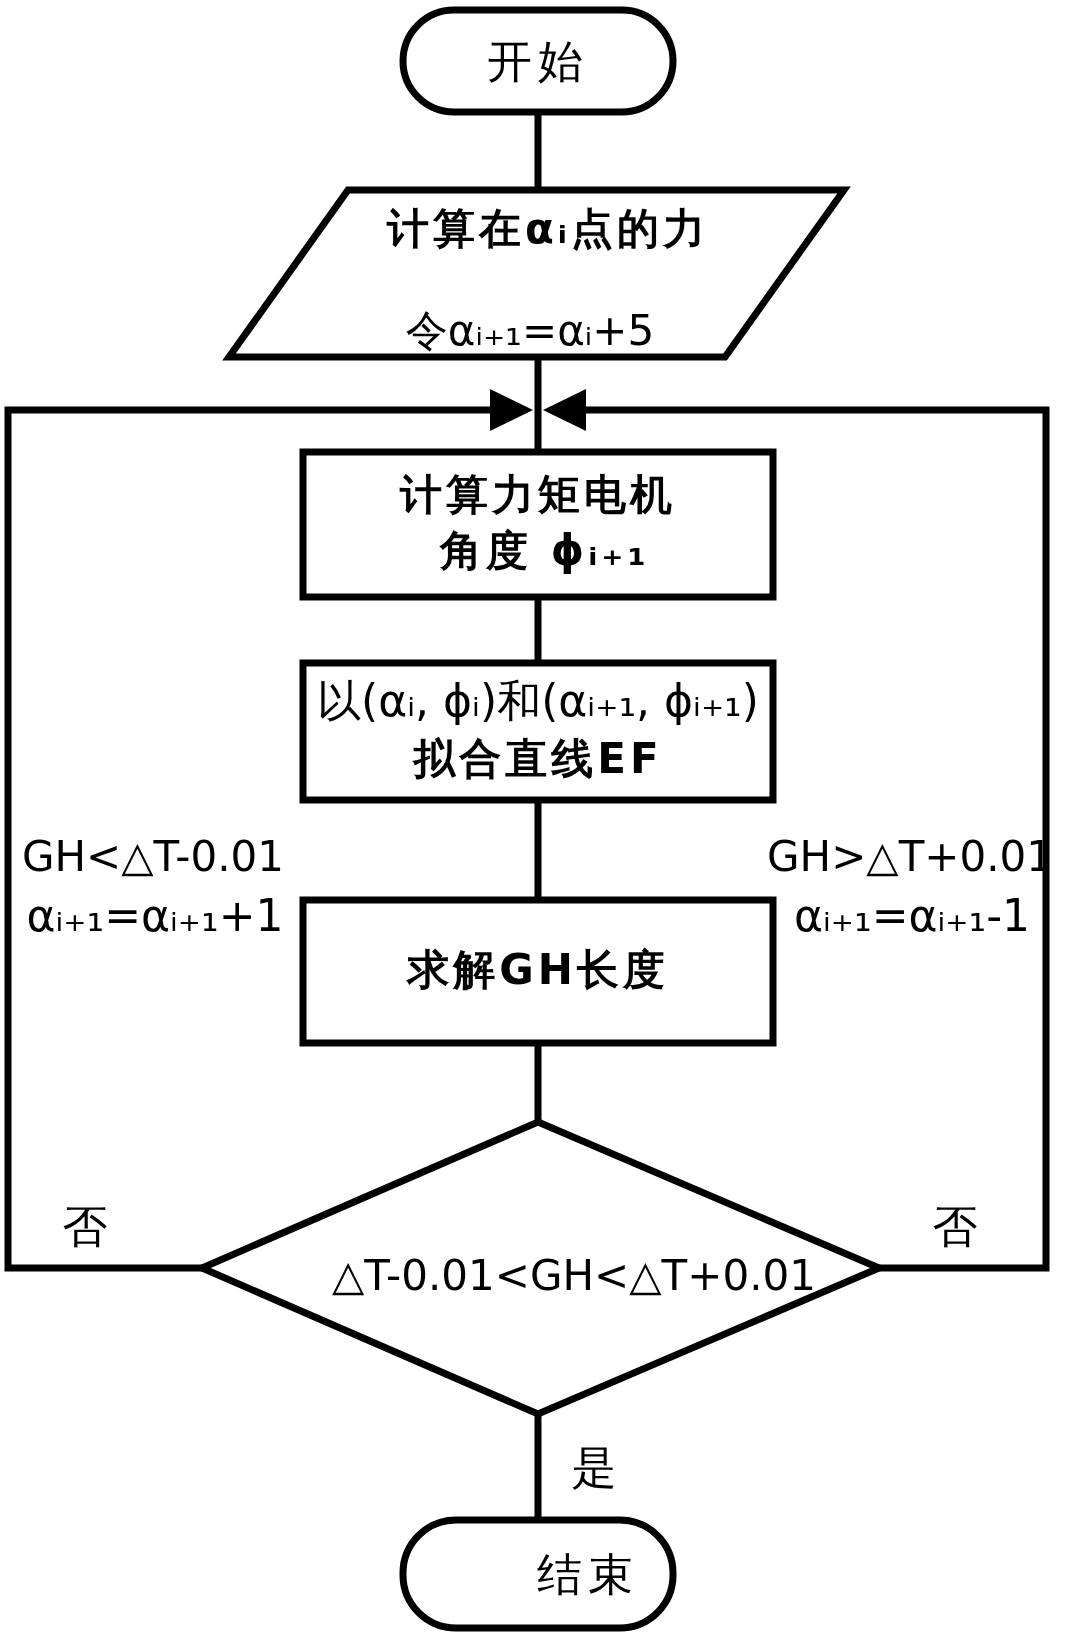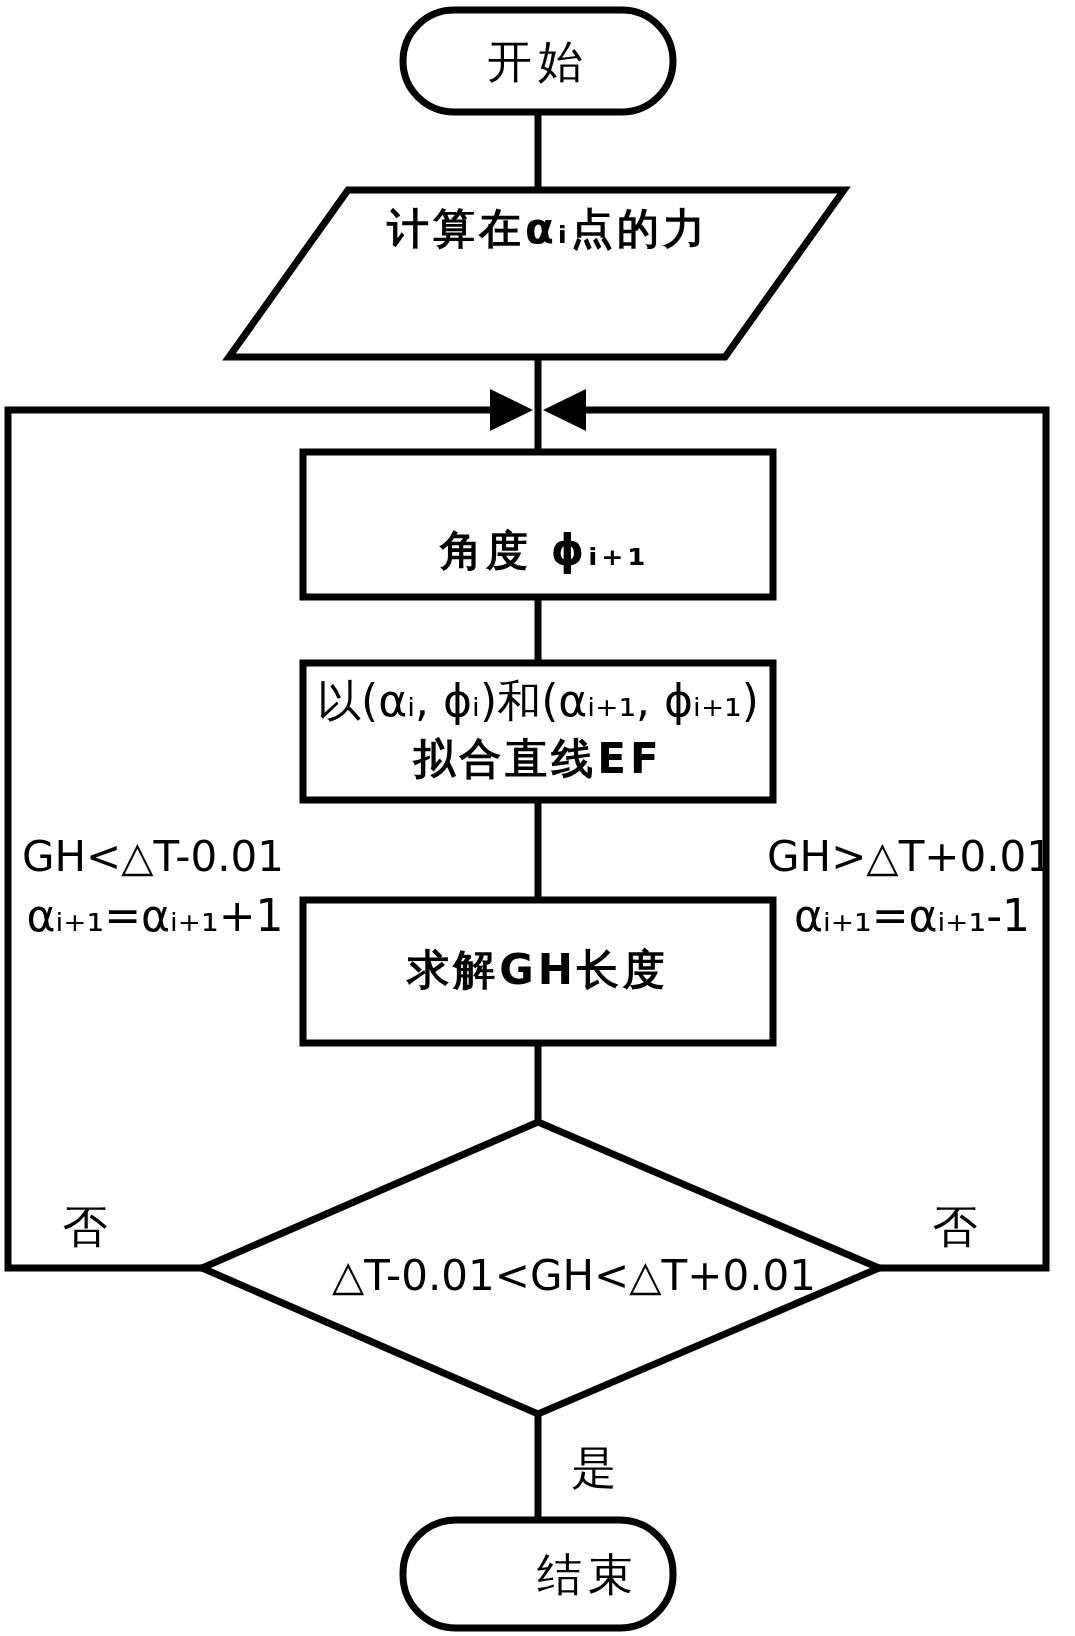--- a/index.html
+++ b/index.html
@@ -70,21 +70,23 @@
       <rect x="403" y="1520" width="270" height="108" rx="53" ry="53"></rect>
     </g>
 
     <polygon points="490,389 533,410 490,431" fill="#000000"></polygon>
     <polygon points="586,389 543,410 586,431" fill="#000000"></polygon>
   </svg>
 
   <div class="lbl cjk-lg" style="left:538px; top:62px;">开始</div>
 
   <div class="lbl cjk" style="left:548px; top:229px;">计算在αᵢ点的力</div>
+  <div class="lbl frm" style="left:530px; top:331px;">令αᵢ₊₁=αᵢ+5</div>
 
+  <div class="lbl cjk" style="left:538px; top:495px;">计算力矩电机</div>
   <div class="lbl cjk" style="left:545px; top:551px;">角度 ϕᵢ₊₁</div>
 
   <div class="lbl frm-sm" style="left:538px; top:701px;">以(αᵢ, ϕᵢ)和(αᵢ₊₁, ϕᵢ₊₁)</div>
   <div class="lbl cjk" style="left:538px; top:759px;">拟合直线EF</div>
 
   <div class="lbl cjk" style="left:538px; top:970px;">求解GH长度</div>
 
   <div class="lbl frm" style="left:533px; top:1276px;margin-left:41px;">△T-0.01&lt;GH&lt;△T+0.01</div>
 
   <div class="lbl cjk-lg" style="left:568px; top:1575px;margin-left:20px;">结束</div>

